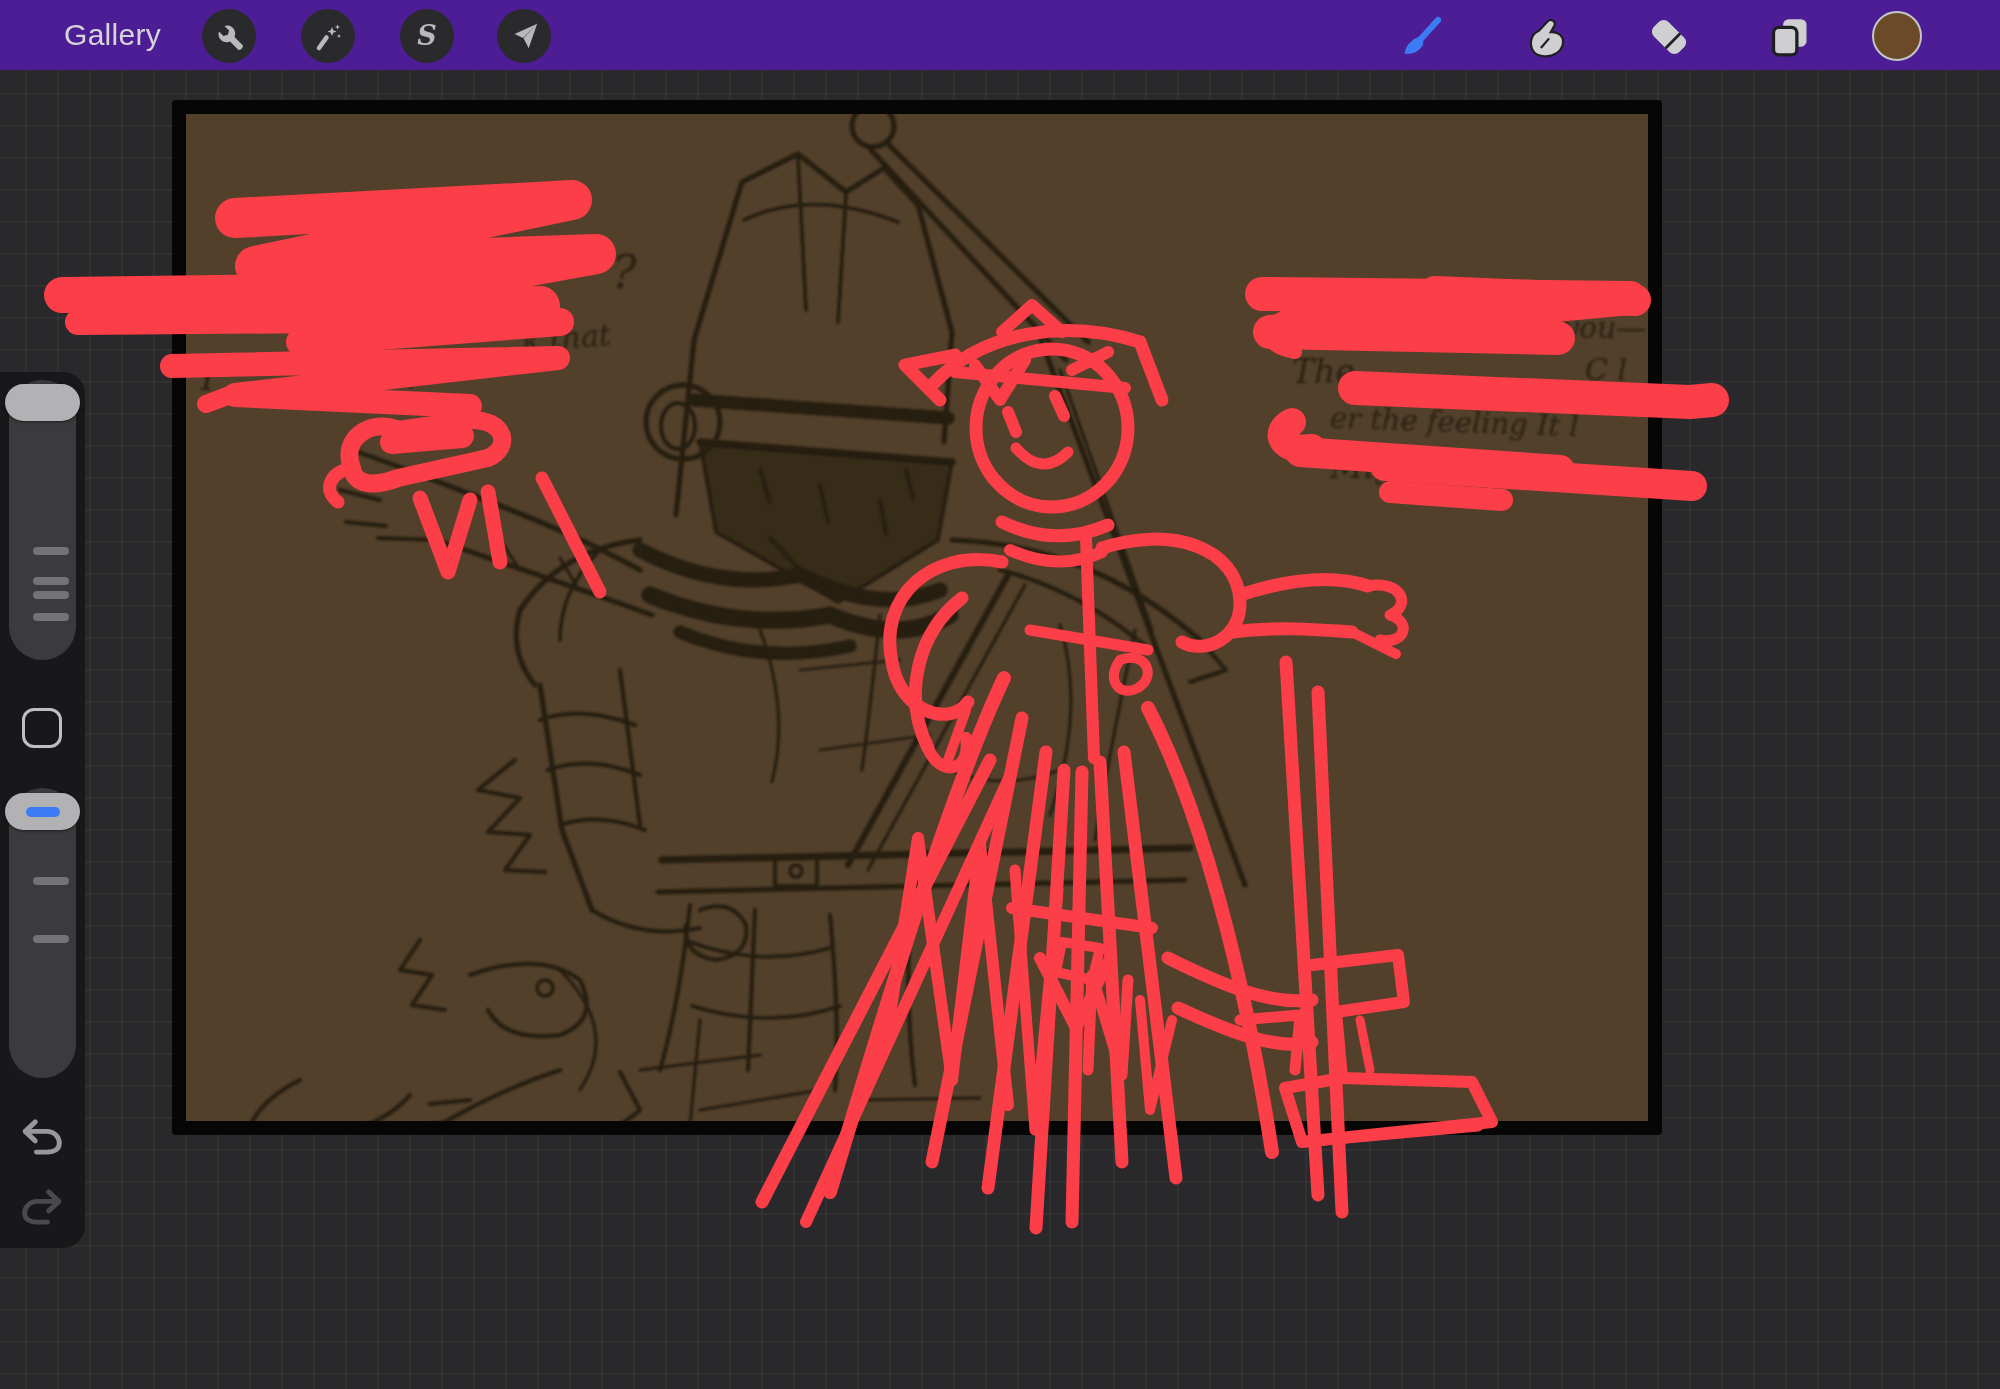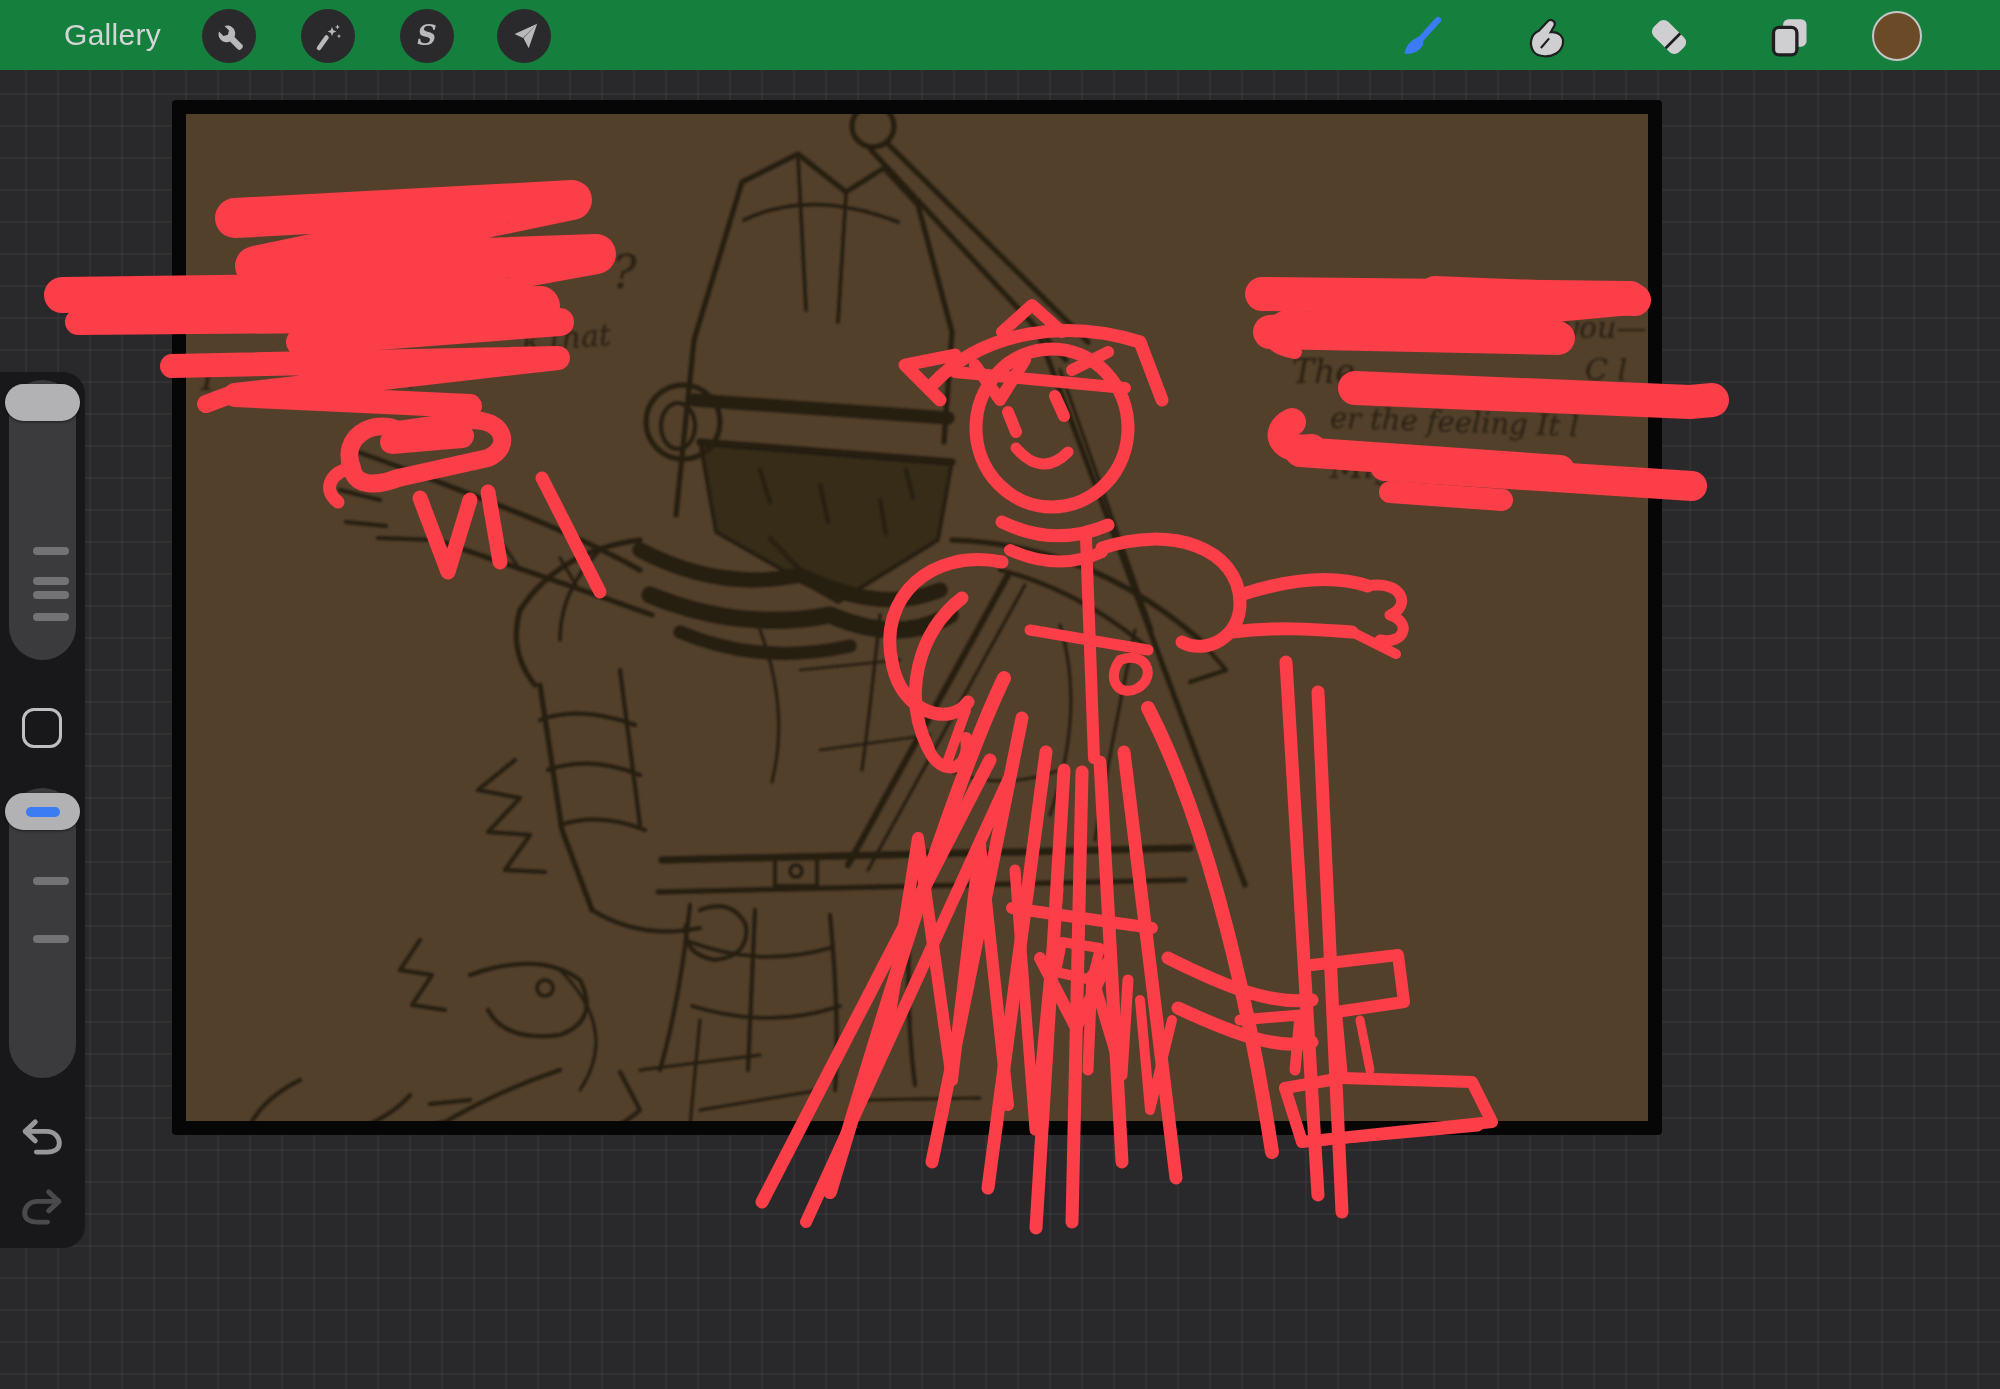--- a/index.html
+++ b/index.html
@@ -12,21 +12,21 @@
     position:absolute; left:0; top:70px; width:2000px; height:1319px;
     background-color:#29292b;
     background-image:
       linear-gradient(to right, rgba(255,255,255,0.035) 2px, transparent 2px),
       linear-gradient(to bottom, rgba(255,255,255,0.035) 2px, transparent 2px);
     background-size:32px 32px; background-position:-7px -9px;
   }
   .artwork-svg { position:absolute; left:0; top:0; }
 
   
-  .topbar { position:absolute; left:0; top:0; width:2000px; height:70px; background:#15803d; z-index:30; }
+  .topbar { position:absolute; left:0; top:0; width:2000px; height:70px; background:#4c1d95; z-index:30; }
   .gallery-btn {
     position:absolute; left:64px; top:0; height:70px; display:flex; align-items:center;
     color:#d5d5d7; font-size:30px; letter-spacing:0.3px; cursor:default;
   }
   .tool-circle {
     position:absolute; top:9px; width:54px; height:54px; border-radius:50%;
     background:#2a2a2c; display:flex; align-items:center; justify-content:center;
   }
   .tool-plain {
     position:absolute; top:10px; width:54px; height:54px; border-radius:10px;

